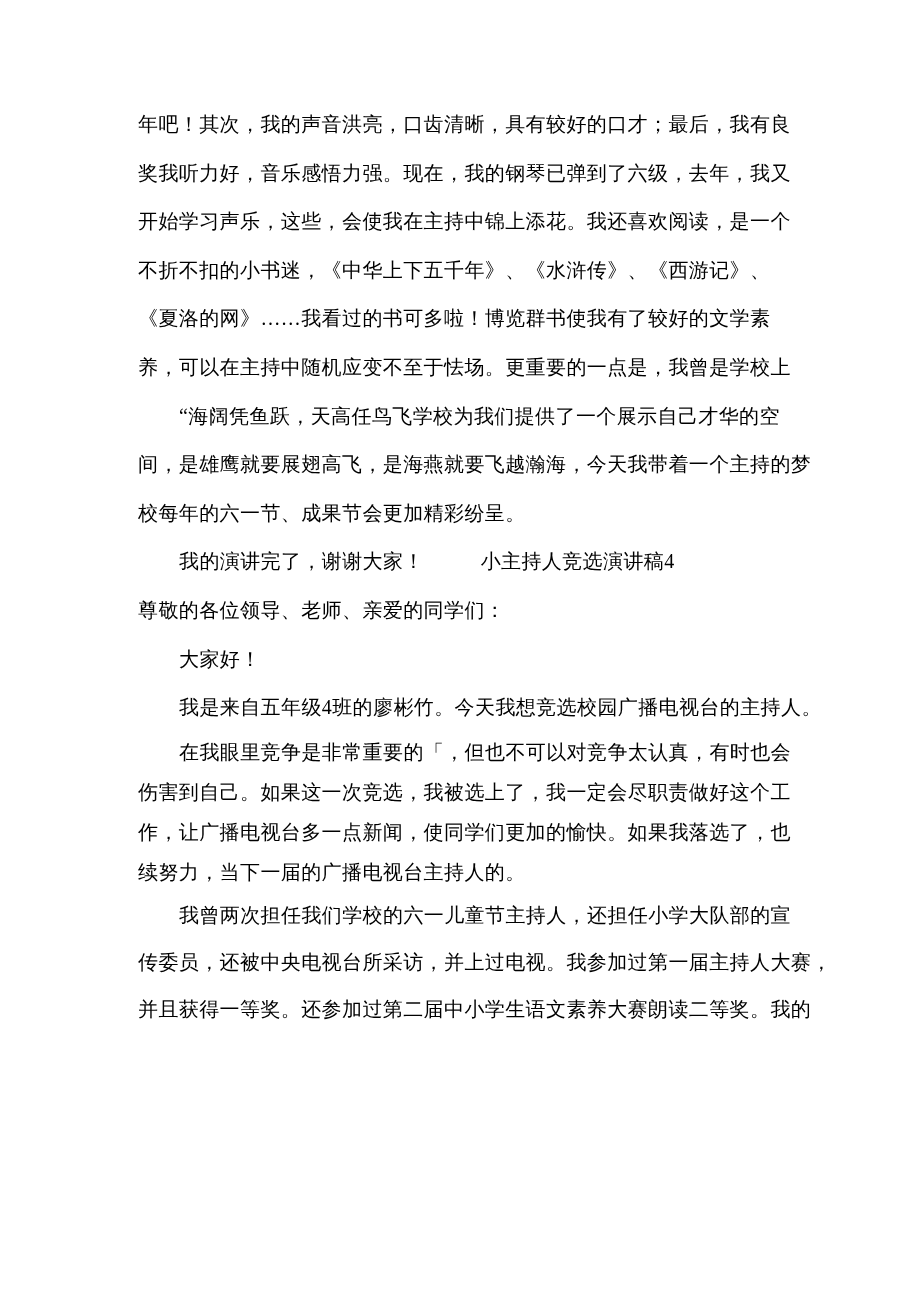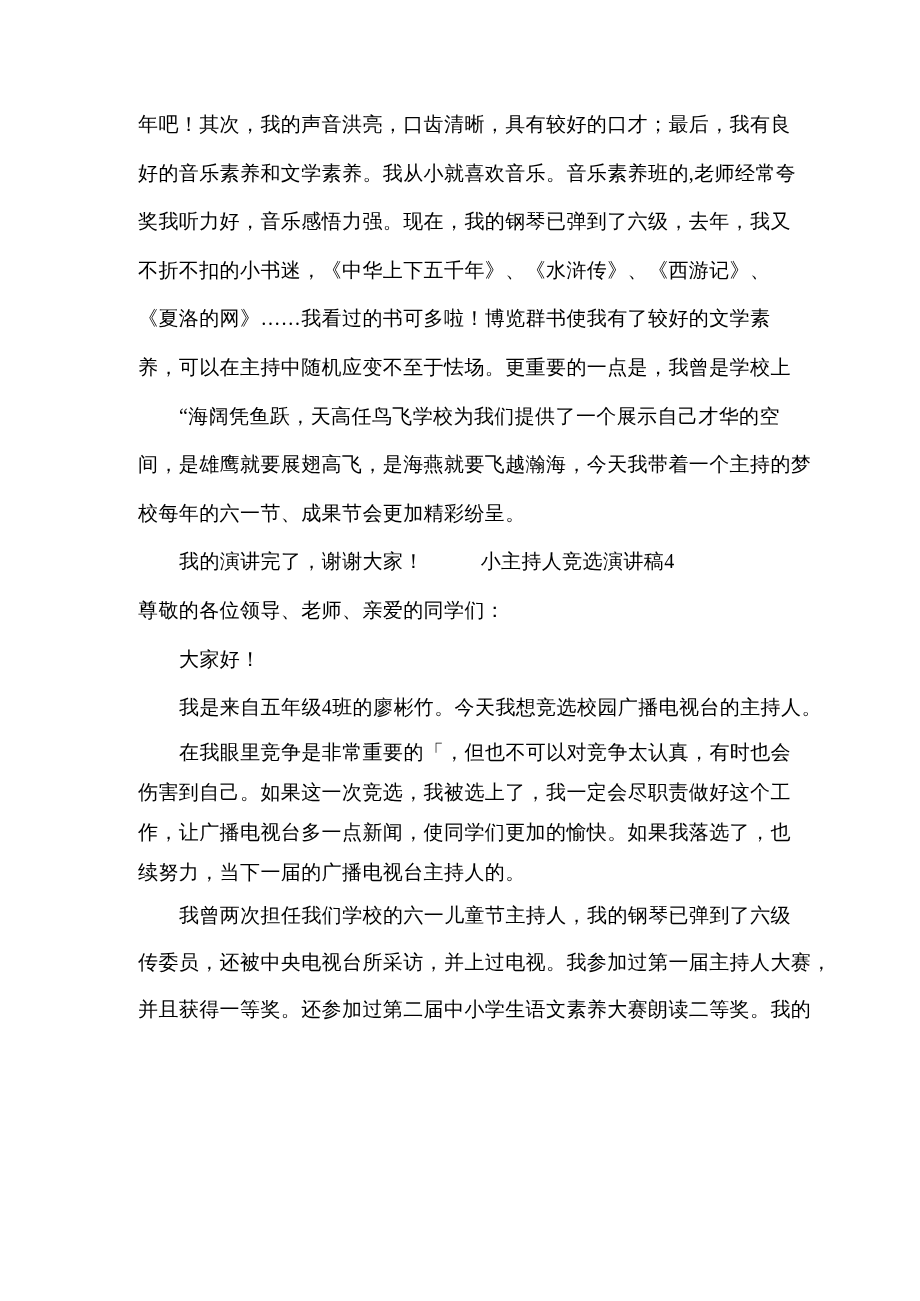--- a/index.html
+++ b/index.html
@@ -32,22 +32,22 @@
     display: inline-block;
     width: 46px;
   }
 </style>
 </head>
 <body>
 
 <div class="page">
 
   <div class="line lh-a">年吧！其次，我的声音洪亮，口齿清晰，具有较好的口才；最后，我有良</div>
-  <div class="line lh-a">好的音乐素养和文学素养。我从小就喜欢音乐。音乐素养班的,老师经常夸</div>
   <div class="line lh-a">奖我听力好，音乐感悟力强。现在，我的钢琴已弹到了六级，去年，我又</div>
+  <div class="line lh-a">开始学习声乐，这些，会使我在主持中锦上添花。我还喜欢阅读，是一个</div>
   <div class="line lh-a">不折不扣的小书迷，《中华上下五千年》、《水浒传》、《西游记》、</div>
   <div class="line lh-a">《夏洛的网》……我看过的书可多啦！博览群书使我有了较好的文学素</div>
   <div class="line lh-a">养，可以在主持中随机应变不至于怯场。更重要的一点是，我曾是学校上</div>
 
   <div class="line lh-a indent">“海阔凭鱼跃，天高任鸟飞学校为我们提供了一个展示自己才华的空</div>
   <div class="line lh-a">间，是雄鹰就要展翅高飞，是海燕就要飞越瀚海，今天我带着一个主持的梦</div>
   <div class="line lh-a">校每年的六一节、成果节会更加精彩纷呈。</div>
 
   <div class="line lh-a indent">
     <span>我的演讲完了，谢谢大家！</span>
@@ -57,17 +57,17 @@
 
   <div class="line lh-a">尊敬的各位领导、老师、亲爱的同学们：</div>
   <div class="line lh-a indent">大家好！</div>
   <div class="line lh-a indent">我是来自五年级4班的廖彬竹。今天我想竞选校园广播电视台的主持人。</div>
 
   <div class="line lh-b indent">在我眼里竞争是非常重要的「，但也不可以对竞争太认真，有时也会</div>
   <div class="line lh-b">伤害到自己。如果这一次竞选，我被选上了，我一定会尽职责做好这个工</div>
   <div class="line lh-b">作，让广播电视台多一点新闻，使同学们更加的愉快。如果我落选了，也</div>
   <div class="line lh-b">续努力，当下一届的广播电视台主持人的。</div>
 
-  <div class="line lh-c indent">我曾两次担任我们学校的六一儿童节主持人，我的钢琴已弹到了六级</div>
+  <div class="line lh-c indent">我曾两次担任我们学校的六一儿童节主持人，还担任小学大队部的宣</div>
   <div class="line lh-c">传委员，还被中央电视台所采访，并上过电视。我参加过第一届主持人大赛，</div>
   <div class="line lh-c">并且获得一等奖。还参加过第二届中小学生语文素养大赛朗读二等奖。我的</div>
 
 </div>
 
 </body></html>

